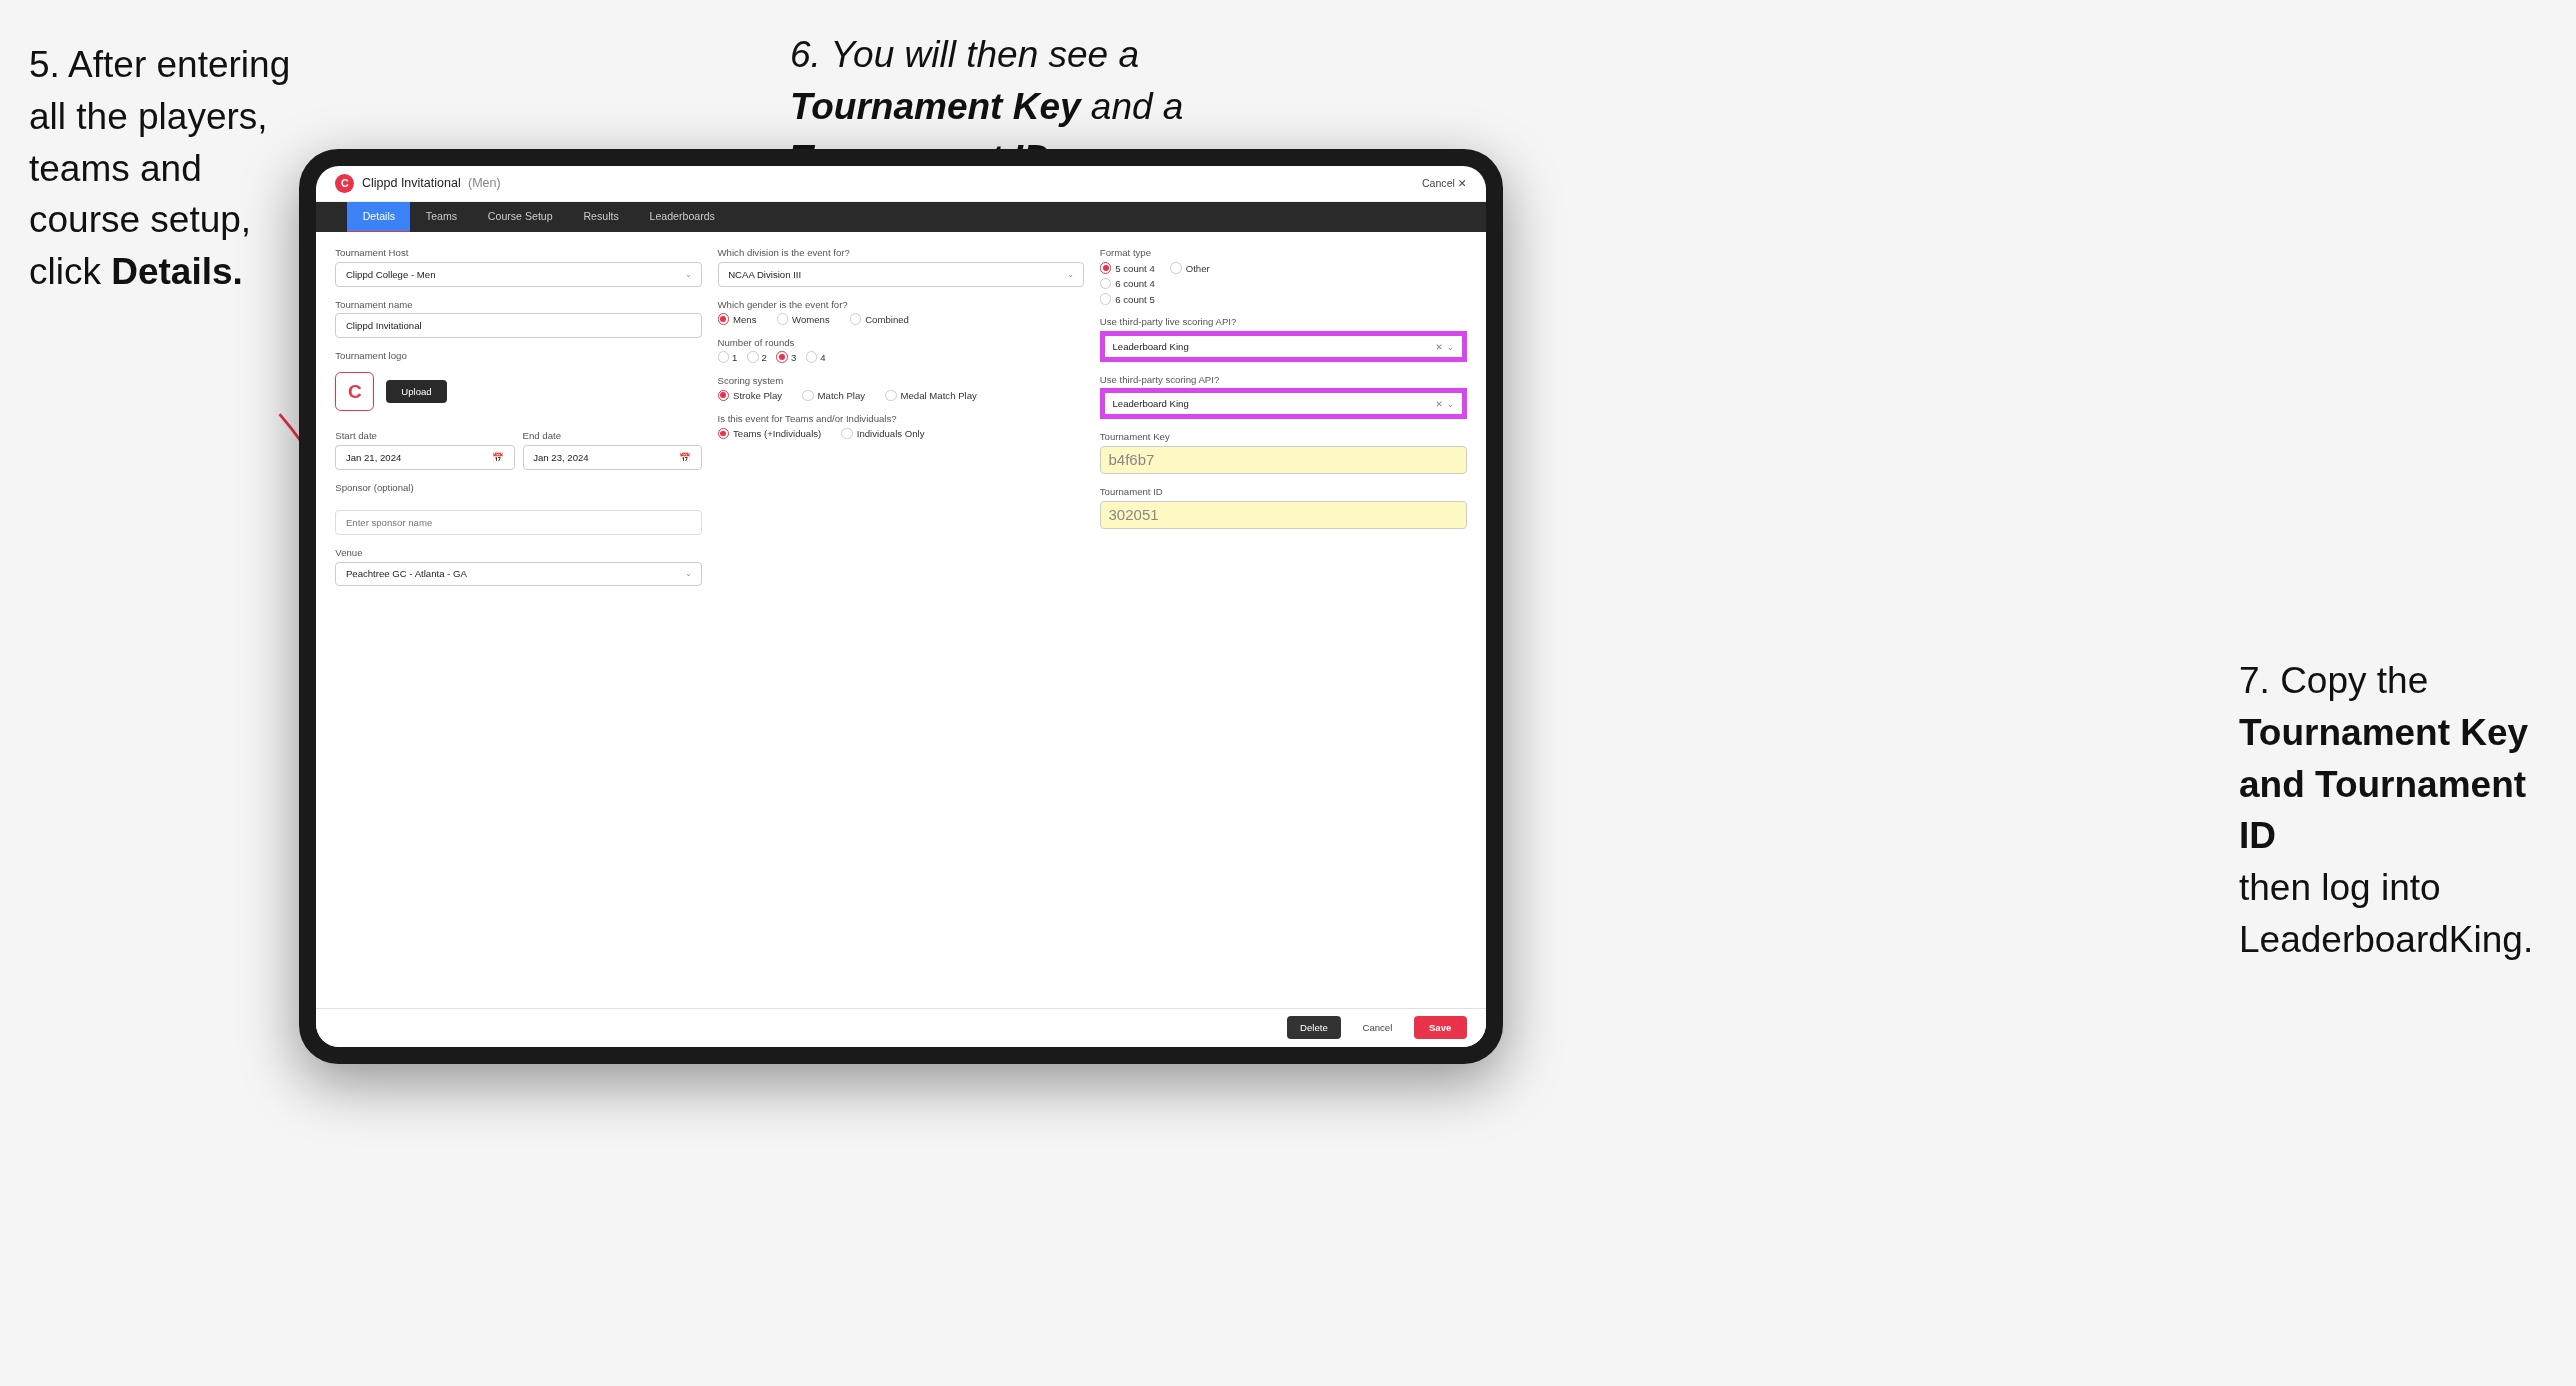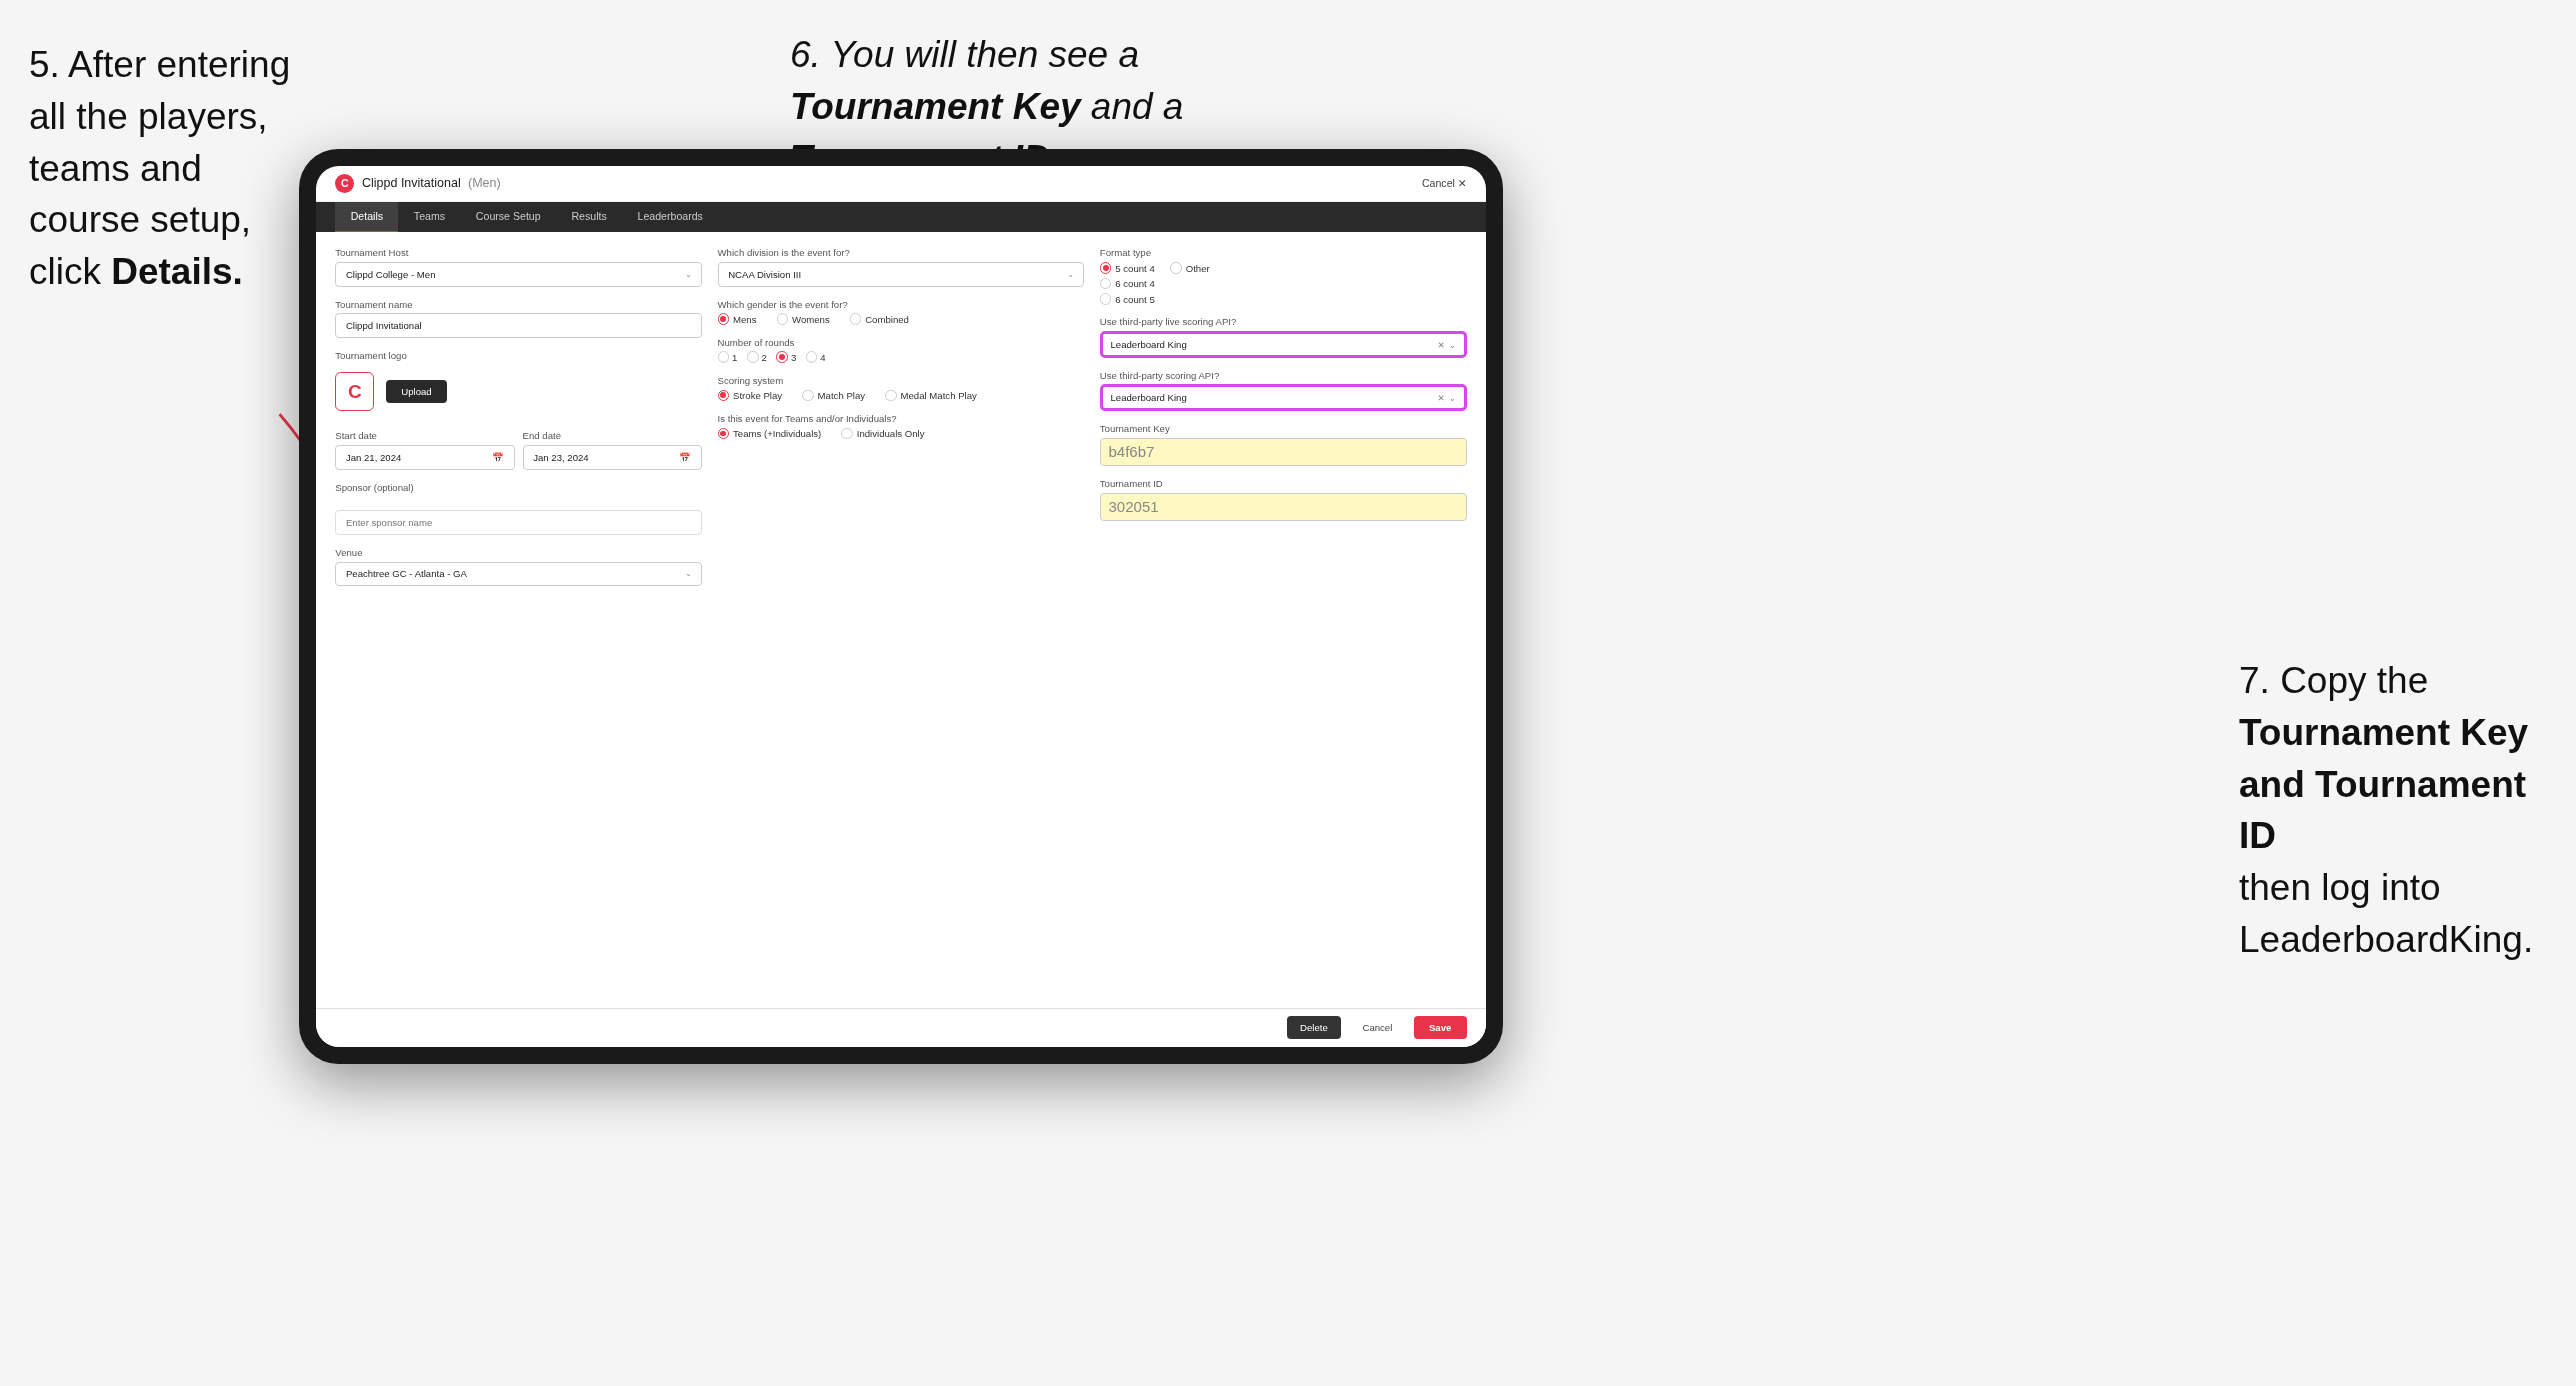--- a/index.html
+++ b/index.html
@@ -174,22 +174,23 @@
     }
     .tab {
       padding: 8.7px 15.4px;
       font-size: 10.6px;
       color: #ccc;
       cursor: pointer;
       border-bottom: 1.9px solid transparent;
     }
     .tab.active {
       color: #fff;
-      background: #404040;
+      background: #3b82f6;
       border-bottom: 1.9px solid #e8334a;
+      margin-left: 12px;
     }
 
     
     .main-content {
       flex: 1;
       overflow-y: auto;
       padding: 15.4px 19px;
       background: #fff;
       display: grid;
       grid-template-columns: 1fr 1fr 1fr;
@@ -331,22 +332,22 @@
     }
 
     .format-col {
       display: flex;
       flex-direction: column;
       gap: 3.9px;
     }
 
     
     .dropdown-with-x {
-      border: 3px solid #d946ef;
-      border-radius: 5px;
+      border: 5px solid #d946ef;
+      border-radius: 0;
       padding: 4.8px 7.7px;
       font-size: 9.6px;
       color: #222;
       display: flex;
       align-items: center;
       justify-content: space-between;
       background: #fff;
     }
     .dropdown-x {
       display: flex;

